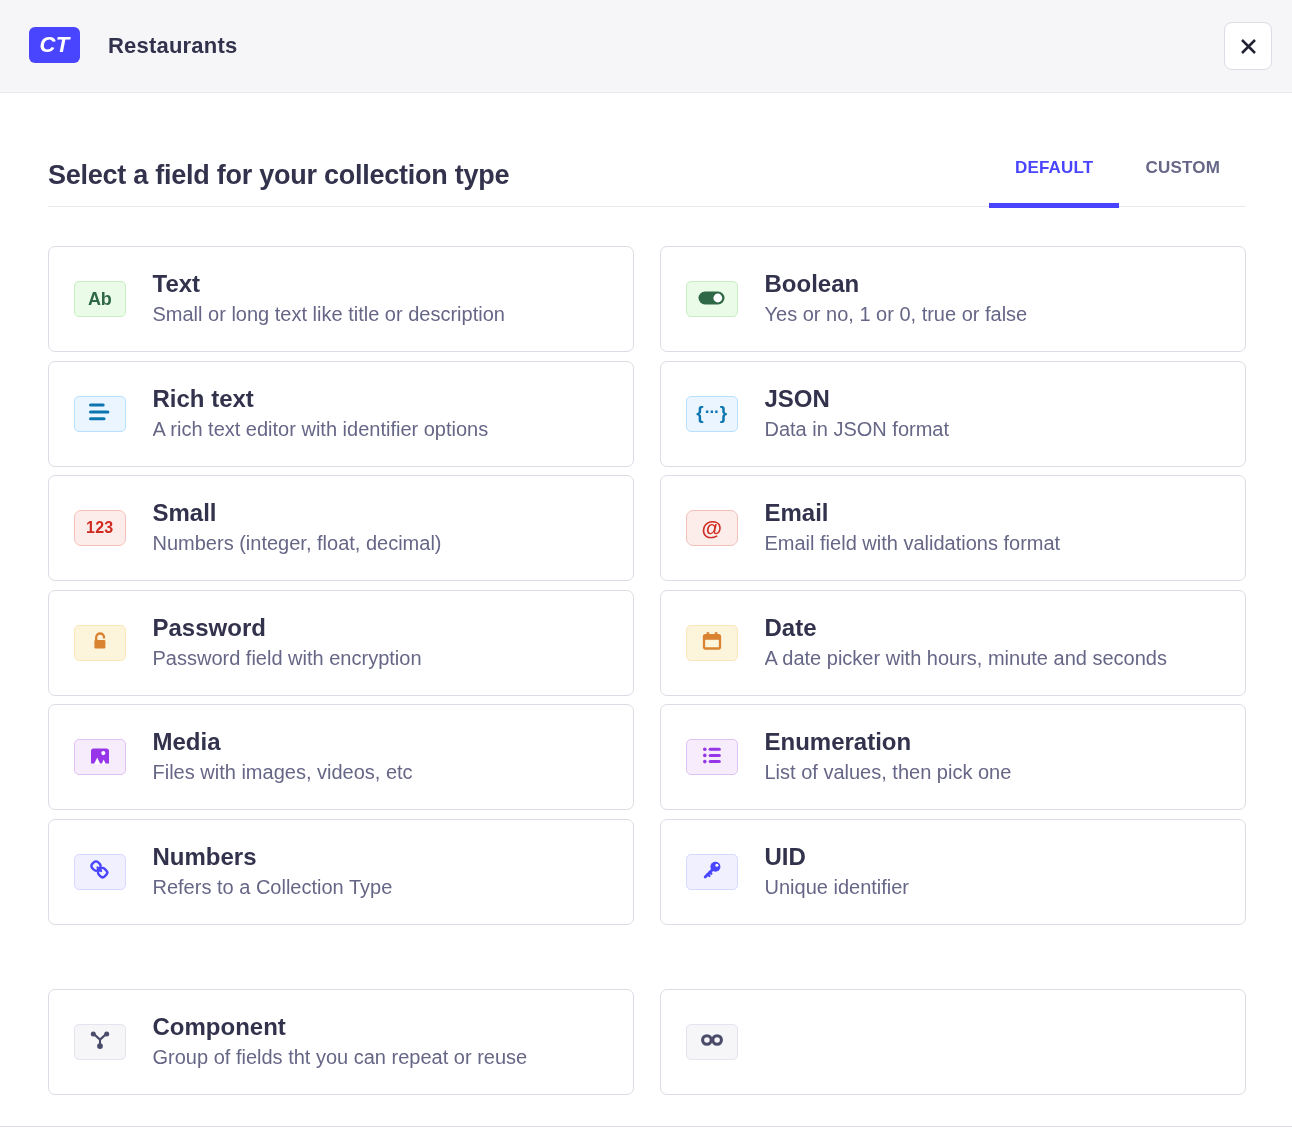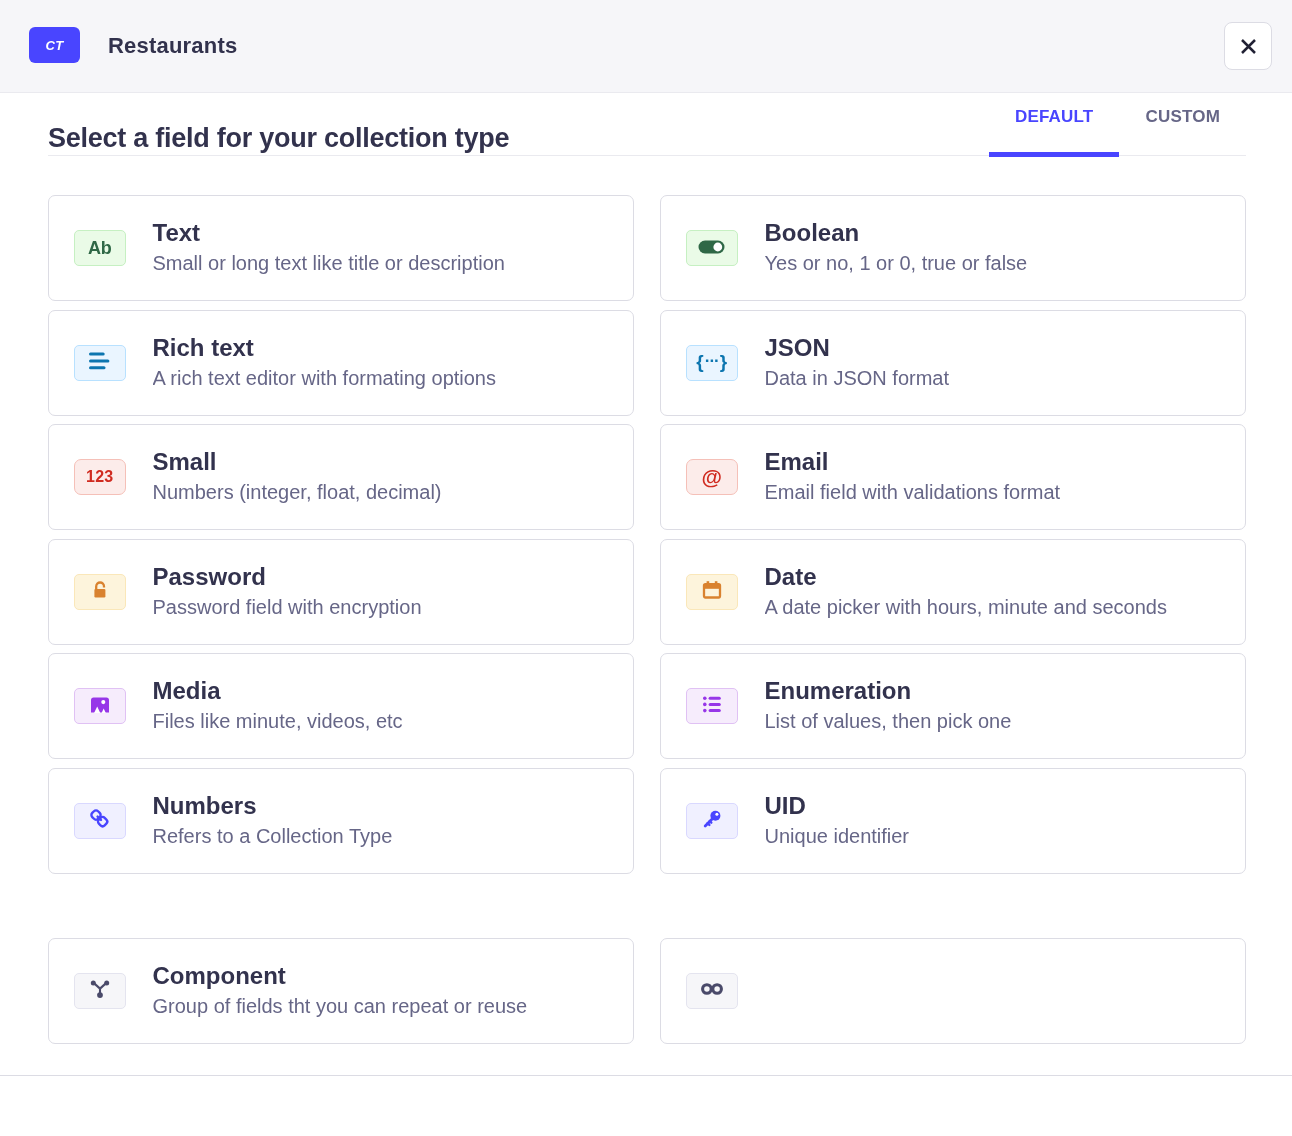--- a/index.html
+++ b/index.html
@@ -9,21 +9,21 @@
   
   .modal-header {
     position:relative; height:93px;
     background:var(--header-bg);
     border-bottom:1px solid var(--divider);
   }
   .ct-badge {
     position:absolute; left:29px; top:27px;
     width:51px; height:36px; border-radius:6px;
     background:var(--accent);
-    color:#ffffff; font-weight:700; font-style:italic; font-size:13px;
+    color:#ffffff; font-weight:700; font-style:italic; font-size:22px;
     display:flex; align-items:center; justify-content:center;
     letter-spacing:0.3px;
   }
   .header-title {
     position:absolute; left:108px; top:0; height:92px;
     display:flex; align-items:center;
     font-size:22px; font-weight:700; color:#32324d; letter-spacing:0.2px;
   }
   .close-btn {
     position:absolute; right:20px; top:22px;
@@ -31,21 +31,22 @@
     background:#ffffff; border:1px solid #dcdce4;
     display:flex; align-items:center; justify-content:center;
     cursor:pointer;
   }
   .close-btn svg { display:block; }
 
   
   .modal-body { padding:0 46px 0 48px; }
 
   .heading-row {
-    display:flex; justify-content:space-between; align-items:flex-end;
+    margin-top:51px;
+    display:flex; justify-content:space-between; align-items:center;
     border-bottom:1px solid var(--divider);
     height:63px;
   }
   .page-heading {
     font-size:27px; font-weight:700; letter-spacing:-0.25px;
     line-height:34px; color:#32324d;
   }
   .tabs { display:flex; }
   .tab {
     position:relative; height:62px; padding:0 26px 14px 26px;
@@ -175,21 +176,21 @@
           <span>
     <svg width="21" height="18" viewBox="0 0 21 18">
       <rect x="0" y="0.6" width="15.7" height="3" rx="1.5" fill="currentColor"></rect>
       <rect x="0" y="7.4" width="20.4" height="3" rx="1.5" fill="currentColor"></rect>
       <rect x="0" y="14.2" width="16.5" height="3" rx="1.5" fill="currentColor"></rect>
     </svg>
   </span>
         </span>
     <span class="card-text">
       <span class="card-title">Rich text</span>
-      <span class="card-desc">A rich text editor with formating options</span>
+      <span class="card-desc">A rich text editor with identifier options</span>
     </span>
   </button>
 
   <button class="field-card">
     <span class="chip chip--secondary">
           <span class="glyph-json">
     <span class="brace">{</span>
             <span class="dots">···</span>
             <span class="brace">}</span>
   </span>
@@ -258,21 +259,21 @@
     <svg width="20" height="16" viewBox="0 0 20 16">
       <path d="M1 3.1 A2.6 2.6 0 0 1 3.6 0.5 H16.4 A2.6 2.6 0 0 1 19 3.1 V15.6 H1 Z" fill="currentColor"></path>
       <path d="M4.1 16 L7.2 9.6 L10.3 16 Z" fill="#ffffff"></path>
       <path d="M11.6 16 L13.7 11.6 L15.8 16 Z" fill="#ffffff"></path>
       <circle cx="13.3" cy="5.1" r="2.05" fill="#ffffff"></circle>
     </svg>
   </span>
         </span>
     <span class="card-text">
       <span class="card-title">Media</span>
-      <span class="card-desc">Files like minute, videos, etc</span>
+      <span class="card-desc">Files with images, videos, etc</span>
     </span>
   </button>
 
   <button class="field-card">
     <span class="chip chip--alternative">
           <span>
     <svg width="18" height="17" viewBox="0 0 18 17">
       <circle cx="1.8" cy="2.2" r="1.8" fill="currentColor"></circle>
       <rect x="5.6" y="0.7" width="12.2" height="3" rx="1.5" fill="currentColor"></rect>
       <circle cx="1.8" cy="8.4" r="1.8" fill="currentColor"></circle>

